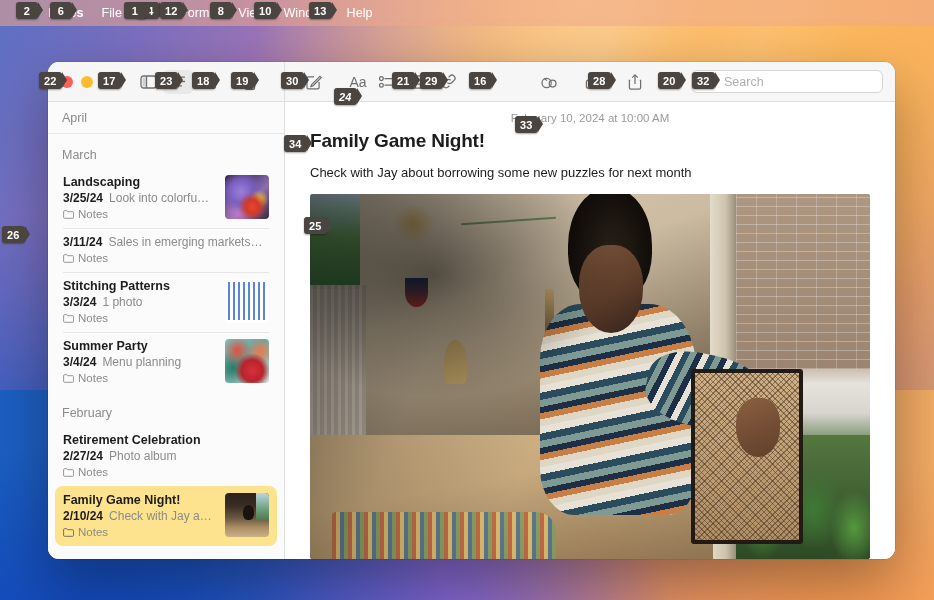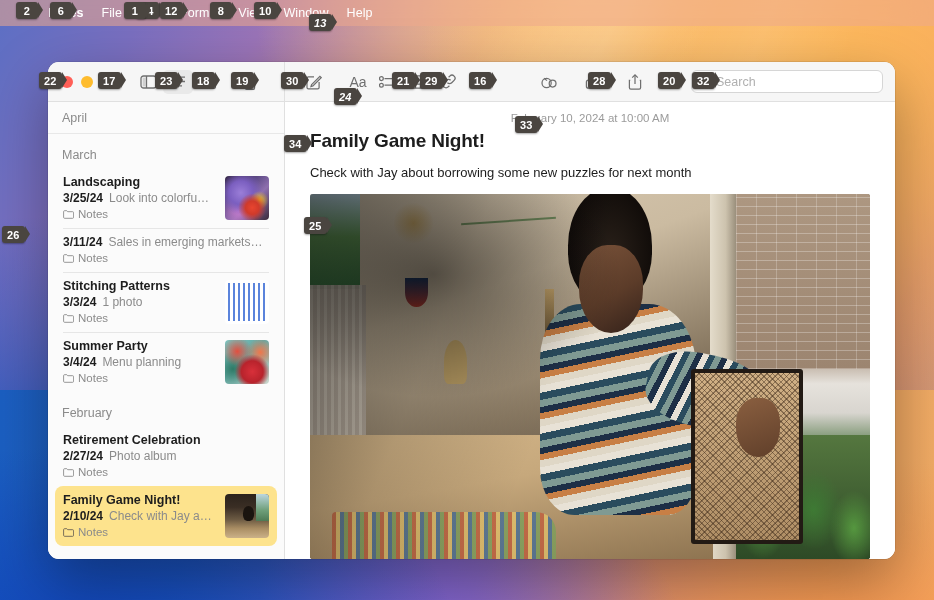--- a/index.html
+++ b/index.html
@@ -86,40 +86,40 @@
   #tb-right{
     flex:1; height:100%; display:flex; align-items:center;
     padding:0 12px 0 14px; gap:1px;
   }
   .sep{ width:14px; }
   .chev{ font-size:9px; color:#8a8a8a; margin-left:-4px; margin-right:2px; }
 
   #search{
     margin-left:auto; width:192px; height:23px; border-radius:6px;
     background:#fff; border:.5px solid #d6d6d6;
-    display:flex; align-items:center; padding:0 7px; gap:5px;
+    display:flex; align-items:center; padding:0 7px; gap:13px;
   }
   #search .ph{ color:#b0b0b0; font-size:12.5px; }
 
   
   #body{ flex:1; display:flex; min-height:0; }
 
   
   #notelist{
     width:237px; flex:0 0 237px; background:#fbfbfb;
     border-right:.5px solid #e0e0e0; overflow:hidden; position:relative;
   }
   .month-pinned{
     padding:9px 14px 8px; font-size:12.5px; color:#8b8b8b;
     border-bottom:.5px solid #e8e8e8; background:#fbfbfb;
   }
   .month{ padding:14px 14px 6px; font-size:12.5px; color:#8b8b8b; }
   .note-row{
     margin:0 7px; padding:7px 8px 8px; border-radius:8px;
-    display:flex; gap:8px; align-items:center; position:relative;
+    display:flex; gap:8px; align-items:flex-start; position:relative;
   }
   .note-row + .note-row:before{
     content:""; position:absolute; left:8px; right:8px; top:0;
     border-top:.5px solid #e6e6e6;
   }
   .note-row.selected{ background:#fde38d; }
   .note-row.selected:before{ border-top:none; }
   .nr-text{ flex:1; min-width:0; }
   .nr-title{ font-size:12.5px; font-weight:bold; color:#1d1d1d; margin-bottom:2px; white-space:nowrap; overflow:hidden; text-overflow:ellipsis; }
   .nr-line{ font-size:12px; color:#1d1d1d; display:flex; gap:6px; white-space:nowrap; overflow:hidden; }
@@ -530,21 +530,21 @@
   </div>
 </div>
 
 <div class="badge" style="left:16px;  top:2px;">2</div>
 <div class="badge" style="left:50px;  top:2px;">6</div>
 <div class="badge" style="left:88px;  top:2px;margin-left:48px;">14</div>
 <div class="badge" style="left:124px; top:2px;">1</div>
 <div class="badge" style="left:160px; top:2px;">12</div>
 <div class="badge" style="left:210px; top:2px;">8</div>
 <div class="badge" style="left:254px; top:2px;">10</div>
-<div class="badge" style="left:309px; top:14px;font-style:italic;">13</div>
+<div class="badge" style="left:309px; top:2px;">13</div>
 
 <div class="badge" style="left:39px;  top:72px;">22</div>
 <div class="badge" style="left:98px;  top:72px;">17</div>
 <div class="badge" style="left:155px; top:72px;">23</div>
 <div class="badge" style="left:192px; top:72px;">18</div>
 <div class="badge" style="left:231px; top:72px;">19</div>
 <div class="badge" style="left:281px; top:72px;">30</div>
 <div class="badge" style="left:334px; top:88px;font-style:italic;">24</div>
 <div class="badge" style="left:392px; top:72px;">21</div>
 <div class="badge" style="left:420px; top:72px;">29</div>

